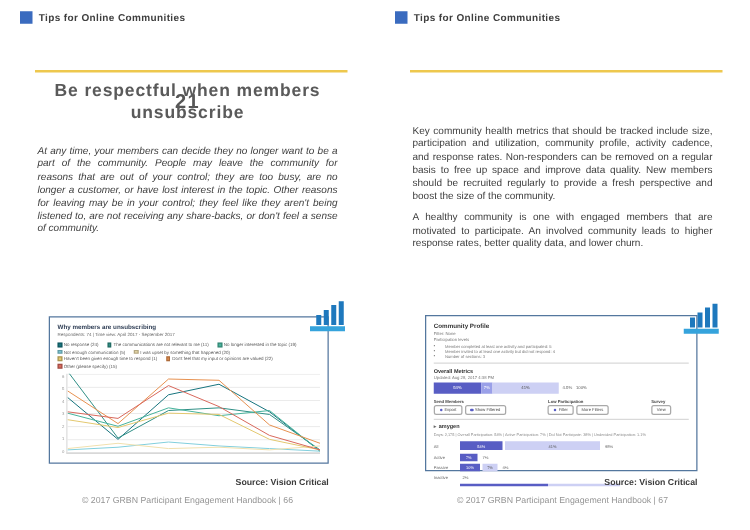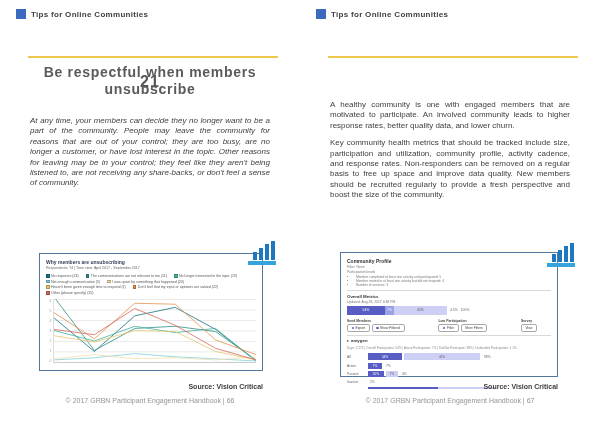--- a/index.html
+++ b/index.html
@@ -182,22 +182,22 @@
   </div>
 
   <div class="page page-right">
     <div class="hdr">
       <div class="hdr-sq"></div>
       <div class="hdr-label">Tips for Online Communities</div>
     </div>
     <div class="rule"></div>
 
     <div class="body">
+      <p>Key community health metrics that should be tracked include size, participation and utilization, community profile, activity cadence, and response rates. Non-responders can be removed on a regular basis to free up space and improve data quality. New members should be recruited regularly to provide a fresh perspective and boost the size of the community.</p>
       <p>A healthy community is one with engaged members that are motivated to participate. An involved community leads to higher response rates, better quality data, and lower churn.</p>
-      <p>Key community health metrics that should be tracked include size, participation and utilization, community profile, activity cadence, and response rates. Non-responders can be removed on a regular basis to free up space and improve data quality. New members should be recruited regularly to provide a fresh perspective and boost the size of the community.</p>
     </div>
 
     <div class="figbox db">
       <div class="db-title">Community Profile</div>
       <div class="db-line">Filter: None</div>
       <div class="db-line">Participation levels</div>
       <ul class="db-bullets">
         <li>Member completed at least one activity and participated: 5</li>
         <li>Member invited to at least one activity but did not respond: 4</li>
         <li>Number of sections: 3</li>

